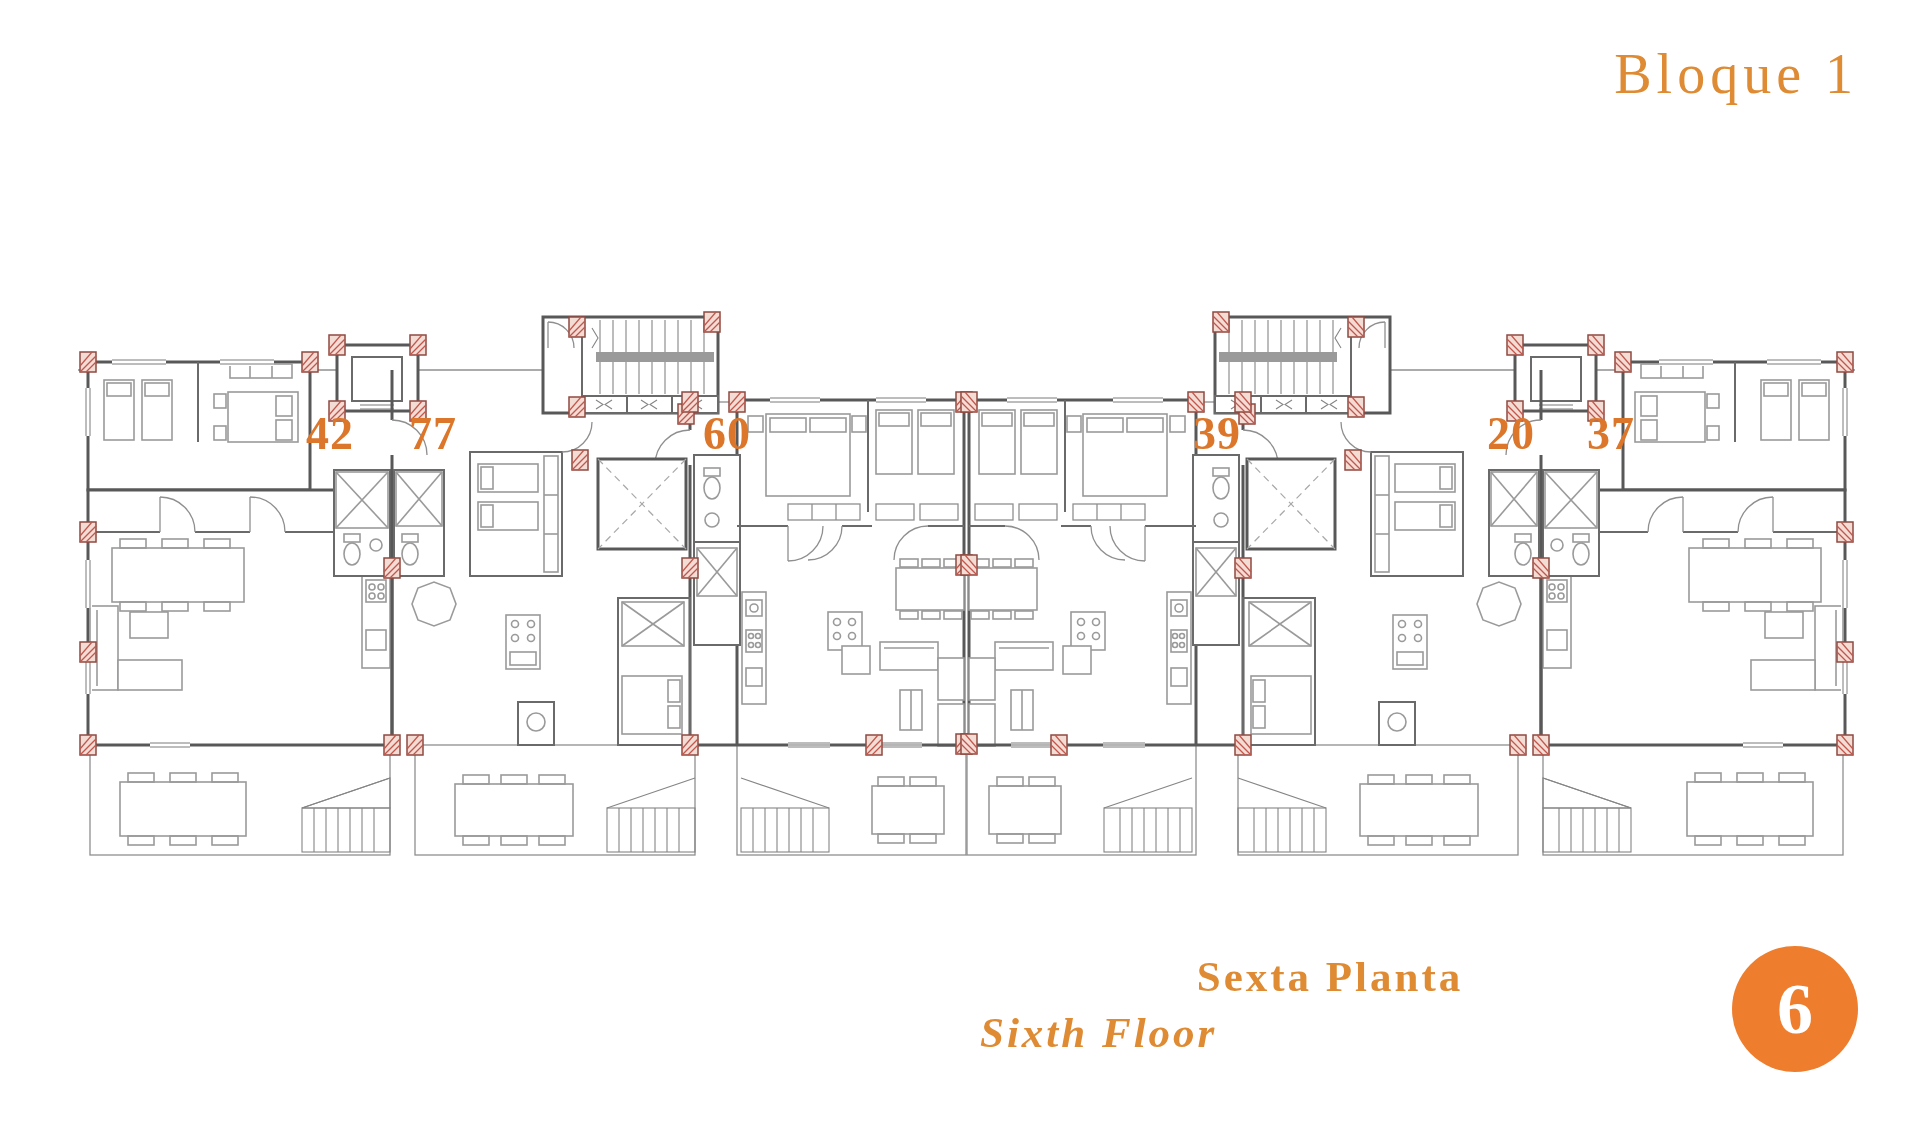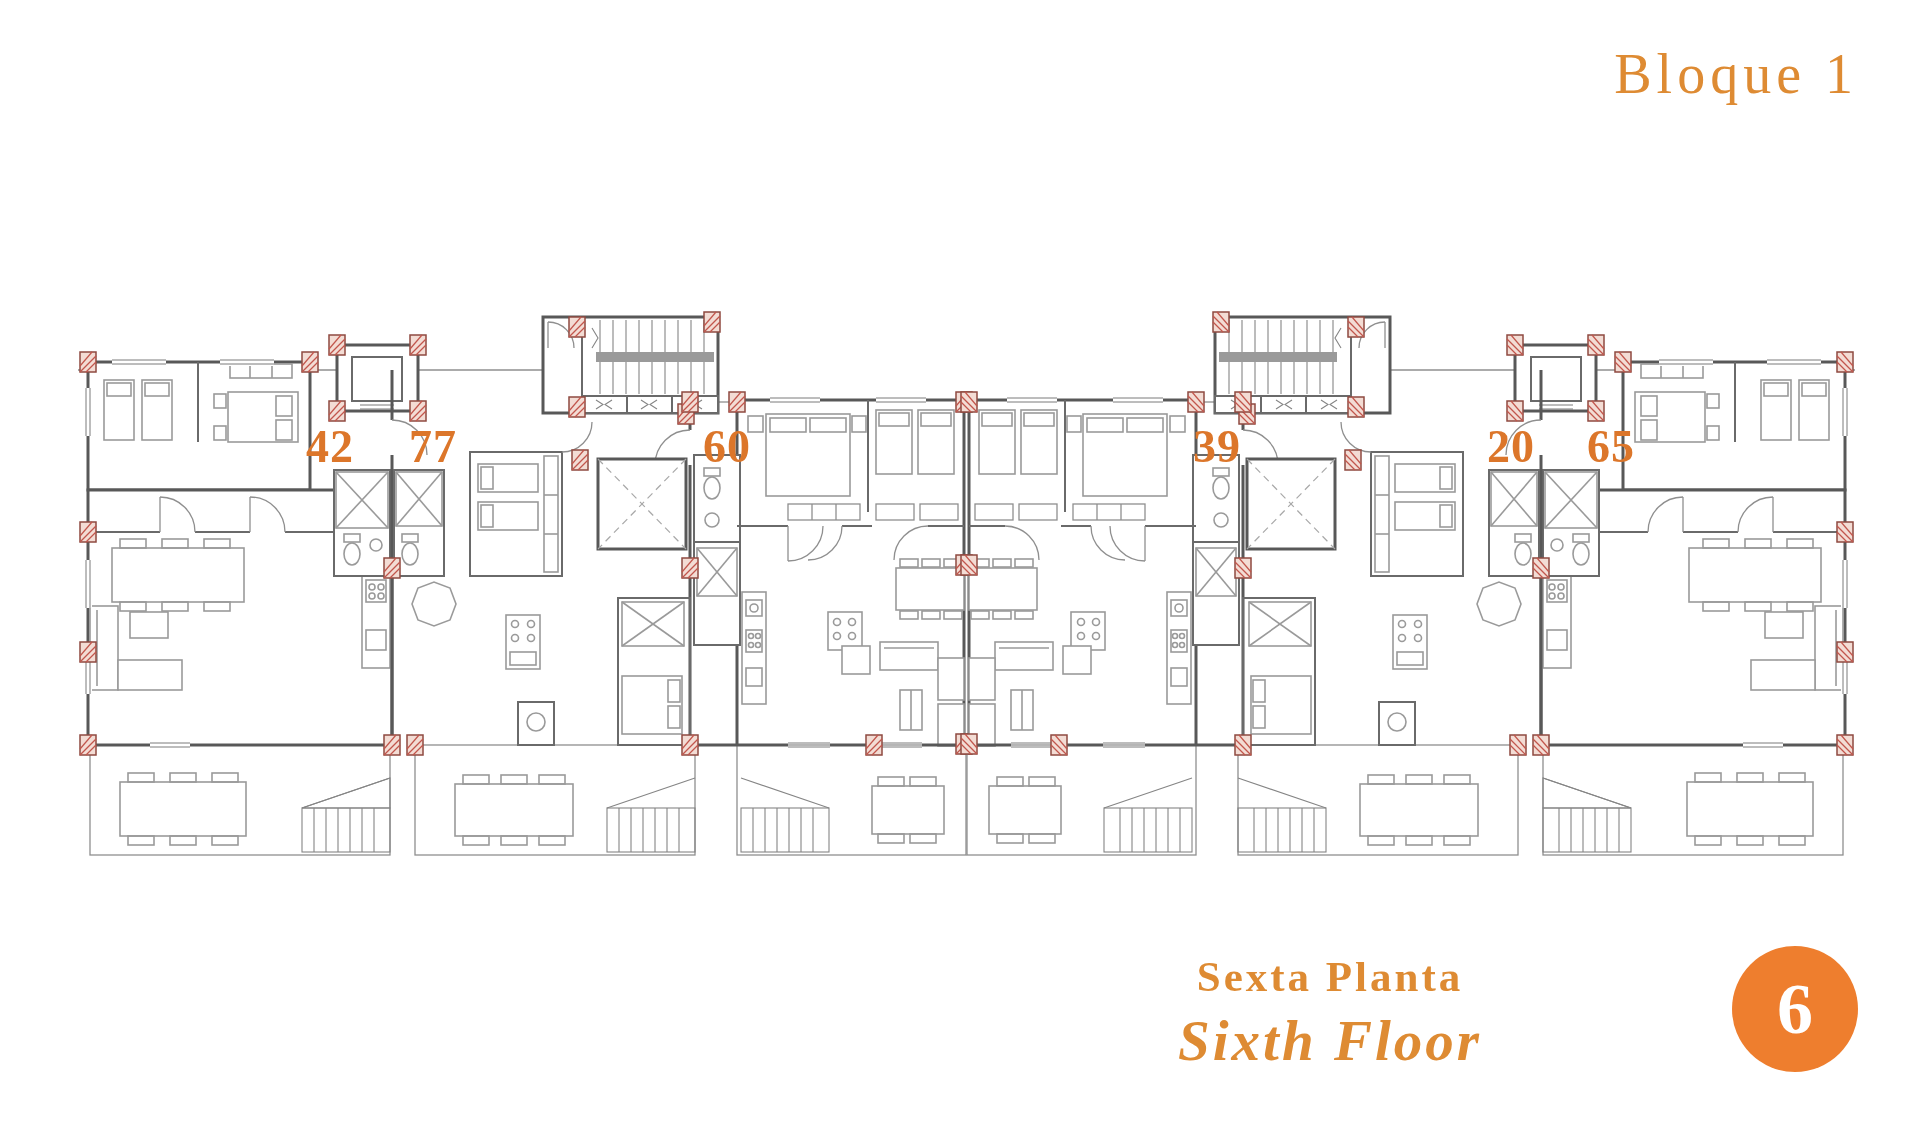--- a/index.html
+++ b/index.html
@@ -6,31 +6,31 @@
   body{
     width:1920px;height:1140px;position:relative;overflow:hidden;
     font-family:"Liberation Serif", serif;
   }
   .page-title{
     position:absolute;top:42px;right:62px;width:600px;text-align:right;
     font-size:56px;font-weight:normal;letter-spacing:5px;color:var(--accent,#DE8B33);
   }
   .plan-svg{position:absolute;left:0;top:0;}
   .unit-label{
-    position:absolute;top:420px;width:110px;margin-left:-55px;text-align:center;
+    position:absolute;top:407px;width:110px;margin-left:-55px;text-align:center;
     font-size:46px;font-weight:bold;color:var(--unit,#DC762A);letter-spacing:1px;
   }
   .u0{left:330px}.u1{left:433px}.u2{left:727px}.u3{left:1217px}.u4{left:1511px}.u5{left:1611px}
   .floor-es{
     position:absolute;top:952px;right:240px;width:700px;text-align:center;
     font-size:43px;font-weight:bold;letter-spacing:3px;color:var(--accent,#DE8B33);
   }
   .floor-en{
-    position:absolute;top:1008px;right:240px;width:700px;text-align:center;
-    font-size:57px;font-weight:bold;font-style:italic;letter-spacing:3px;color:var(--accent,#DE8B33);
+    position:absolute;top:1008px;right:240px;width:700px;text-align:left;
+    font-size:43px;font-weight:bold;font-style:italic;letter-spacing:3px;color:var(--accent,#DE8B33);
   }
   .floor-badge{
     position:absolute;left:1732px;top:946px;width:126px;height:126px;border-radius:50%;
     background:var(--badge,#EE7E2E);display:flex;align-items:center;justify-content:center;
   }
   .floor-badge span{color:#fff;font-size:72px;font-weight:bold;line-height:1;}
 
   
   .w3{stroke:#585858;stroke-width:3;fill:none}
   .w3f{stroke:#585858;stroke-width:3;fill:#fff}
@@ -401,20 +401,20 @@
   <use href="#halfplan" transform="translate(1933,0) scale(-1,1)"></use>
 </svg>
 
 <div class="page-title">Bloque 1</div>
 
 <div class="unit-label u0">42</div>
 <div class="unit-label u1">77</div>
 <div class="unit-label u2">60</div>
 <div class="unit-label u3">39</div>
 <div class="unit-label u4">20</div>
-<div class="unit-label u5">65</div>
+<div class="unit-label u5">37</div>
 
 <div class="floor-es">Sexta Planta</div>
 <div class="floor-en">Sixth Floor</div>
 
 <div class="floor-badge">
   <span>6</span>
 </div>
 
 </body></html>

